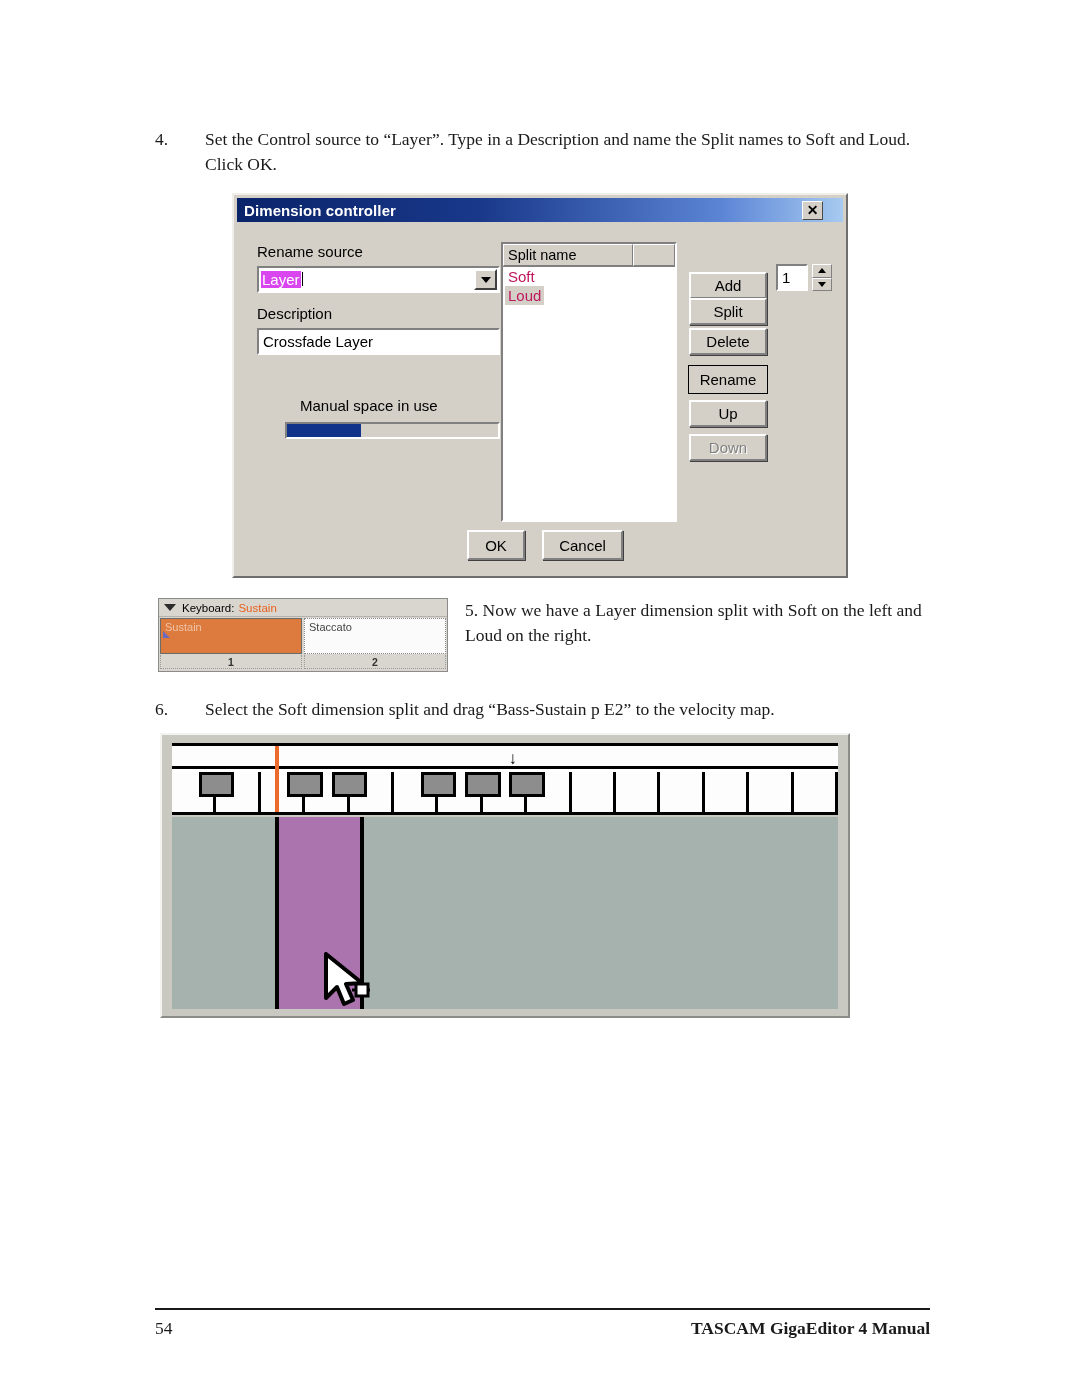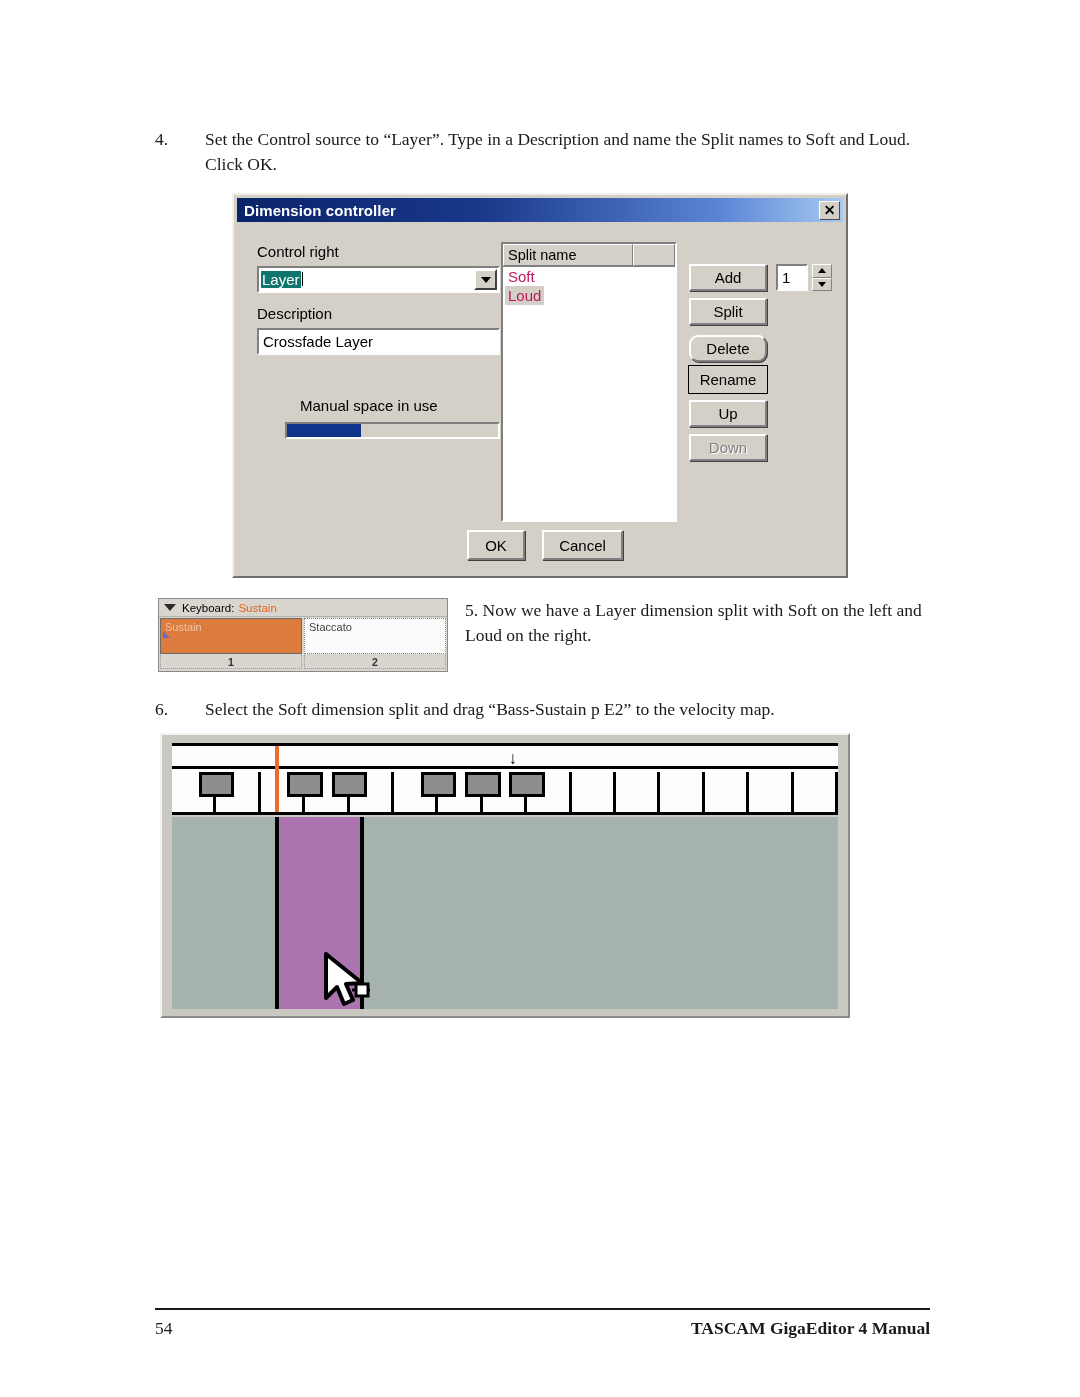--- a/index.html
+++ b/index.html
@@ -62,21 +62,21 @@
     box-sizing: border-box;
     font-family: "Liberation Sans", sans-serif;
   }
   .titlebar {
     position: absolute;
     left: 3px; top: 3px;
     width: 606px; height: 24px;
     background: linear-gradient(to right, #0a246a 0%, #19388a 40%, #5c85d6 80%, #a6caf0 100%);
     display: flex;
     align-items: center;
-    padding: 0 3px 0 7px;
+    padding: 0 20px 0 7px;
     box-sizing: border-box;
   }
   .titlebar-text {
     color: #ffffff;
     font-size: 15px;
     font-weight: bold;
     font-family: "Liberation Sans", sans-serif;
     letter-spacing: 0.1px;
     flex: 1 1 auto;
   }
@@ -122,21 +122,21 @@
     align-items: stretch;
   }
   #control-source-combo .field {
     flex: 1 1 auto;
     display: flex;
     align-items: center;
     padding-left: 2px;
     overflow: hidden;
   }
   .sel-text {
-    background: #0f766e;
+    background: #d946ef;
     color: #ffffff;
     font-size: 15px;
     padding: 0 1px;
     font-family: "Liberation Sans", sans-serif;
     position: relative;
   }
   .sel-text::after {
     content: "";
     position: absolute;
     right: -2px; top: 1px;
@@ -245,23 +245,23 @@
     color: #000;
   }
   .btn.default {
     border: 2px solid #d4d0c8;
     outline: 1.5px solid #000;
     box-shadow: none;
   }
   .btn.disabled { color: #808080; text-shadow: 1px 1px 0 #ffffff; }
 
   .stack-btn { left: 455px; width: 78px; height: 27px; }
-  #btn-add    { top: 69px; }
+  #btn-add    { top: 77px; }
   #btn-split  { top: 103px; }
-  #btn-delete { top: 140px; border-radius: 9px; }
+  #btn-delete { top: 133px; }
   #btn-rename { top: 171px; }
   #btn-up     { top: 205px; }
   #btn-down   { top: 239px; }
 
   #spin-field {
     position: absolute;
     left: 542px; top: 69px;
     width: 32px; height: 27px;
     display: flex; align-items: center;
     padding-left: 4px;
@@ -488,21 +488,21 @@
   <span class="step-body">Set the Control source to “Layer”.  Type in a Description and name the Split names to Soft and Loud. Click OK.</span>
 </div>
 
 <div id="dimension-dialog">
 
   <div class="titlebar">
     <span class="titlebar-text">Dimension controller</span>
     <span class="close-btn">✕</span>
   </div>
 
-  <span class="dlg-label" style="left:23px; top:48px;">Control right</span>
+  <span class="dlg-label" style="left:23px; top:48px;">Rename source</span>
   <div id="control-source-combo" class="sunken">
     <div class="field">
       <span class="sel-text">Layer</span>
     </div>
     <div class="combo-arrow">
       <span class="tri-down"></span>
     </div>
   </div>
 
   <span class="dlg-label" style="left:23px; top:110px;">Description</span>

